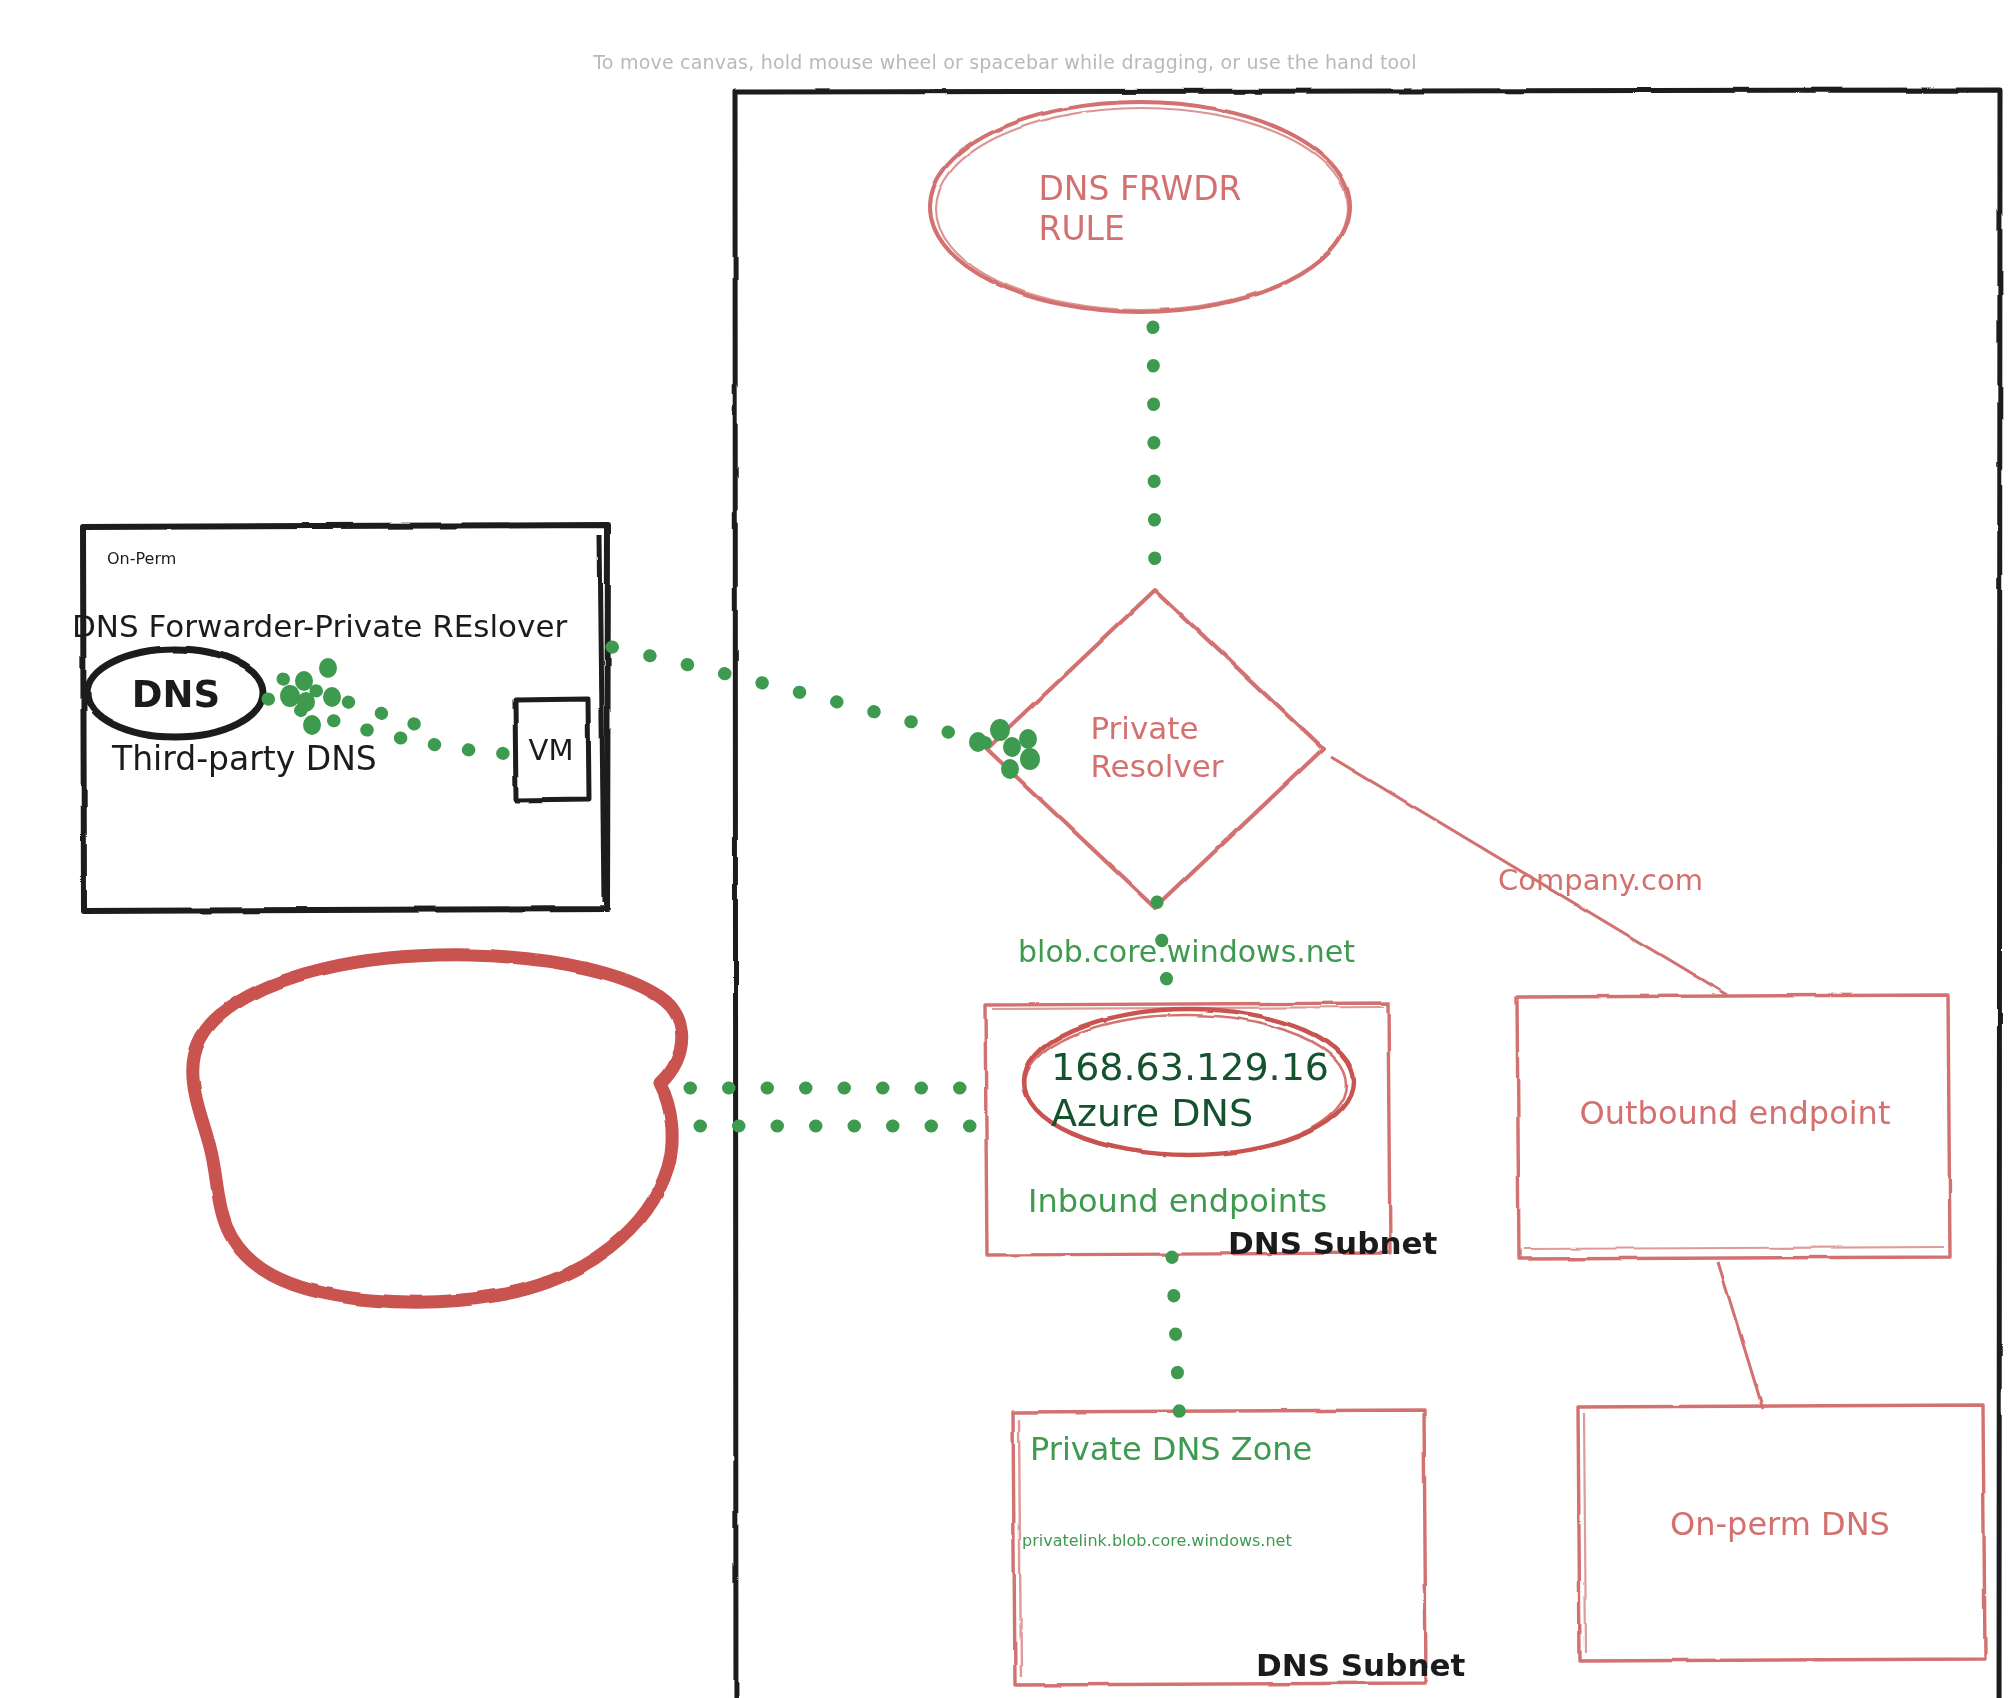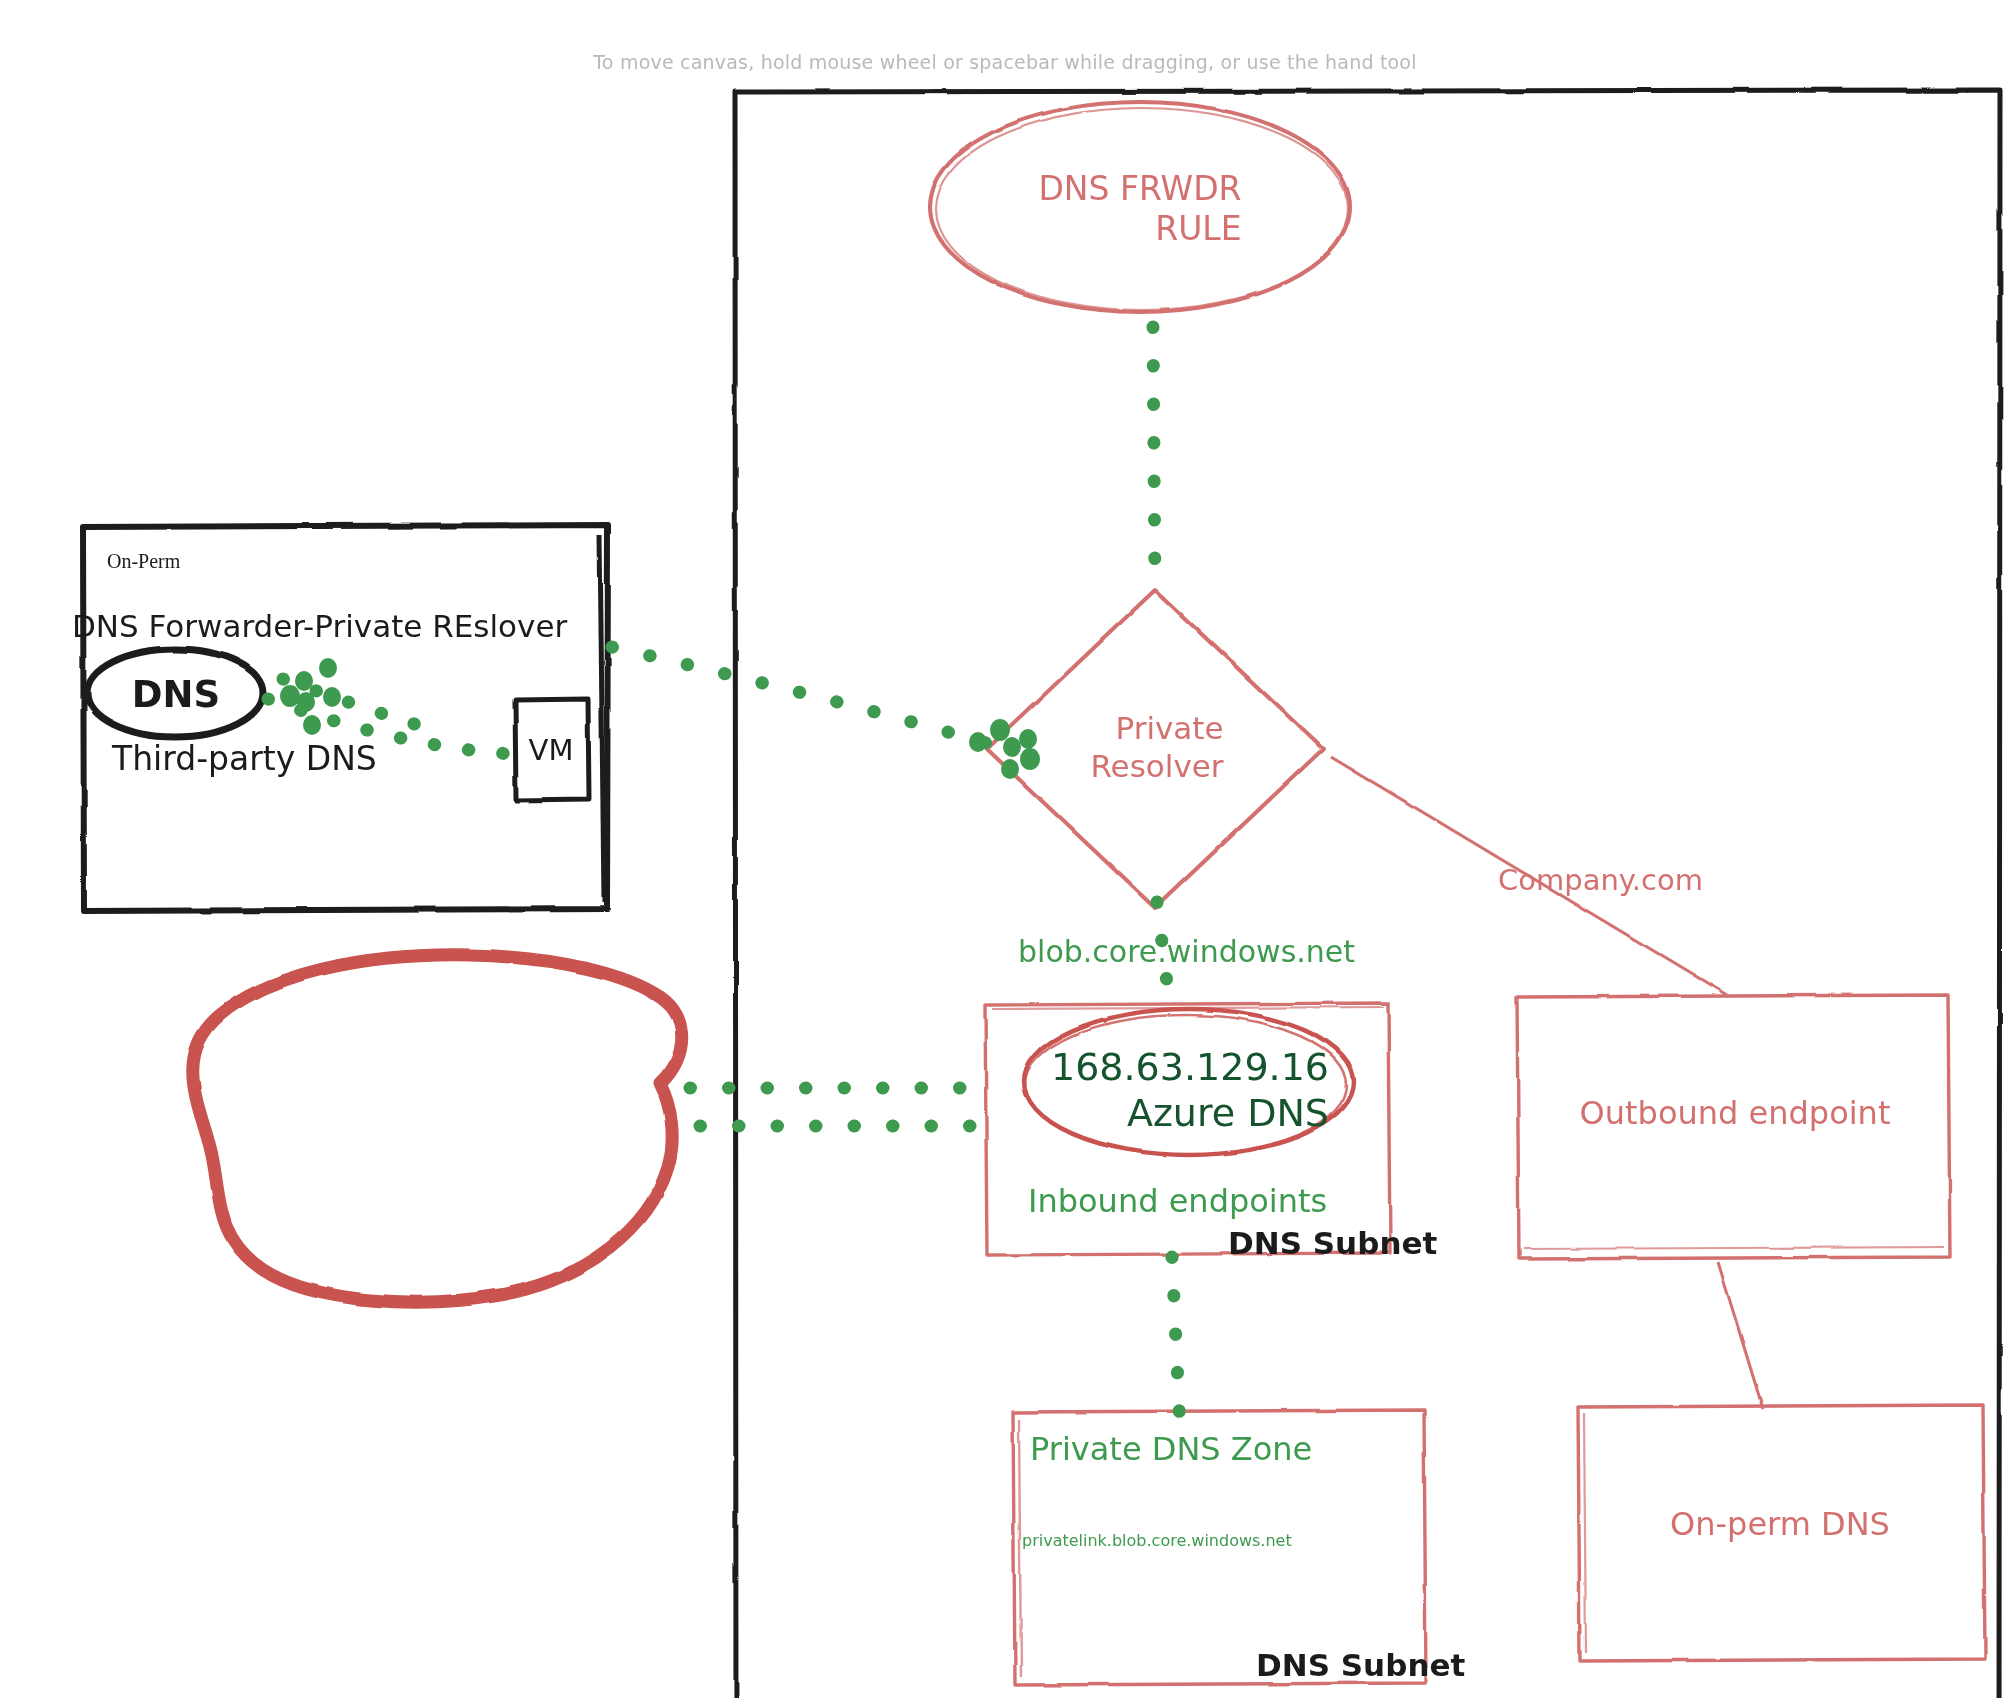--- a/index.html
+++ b/index.html
@@ -14,21 +14,21 @@
     font-size:19px;color:#b9b9bd;font-family:"DejaVu Sans","Liberation Sans",sans-serif;
     letter-spacing:.2px;white-space:nowrap;
   }
   .lbl{
     position:absolute;white-space:pre;line-height:1.22;
     font-family:"DejaVu Sans","Liberation Sans",sans-serif;
   }
   .ink-black{color:#1b1b1d;}
   .ink-red{color:#d2716f;}
   .ink-green{color:#3d9a4e;}
-  .ctr{text-align:right;transform:translateX(-50%);}
+  .ctr{text-align:left;transform:translateX(-50%);}
 </style>
 </head>
 <body>
 
 <div id="stage">
 
   <div class="hint">To move canvas, hold mouse wheel or spacebar while dragging, or use the hand tool</div>
 
   <svg class="layer" viewBox="0 0 2010 1698">
     <defs>
@@ -150,21 +150,21 @@
                C360,896 268,918 220,958
                C172,998 200,1050 210,1090
                C222,1135 212,1178 262,1212
                C312,1246 420,1252 500,1238
                C588,1222 650,1170 668,1110
                C676,1082 672,1050 660,1027 Z" fill="none" stroke="#c9524f" stroke-width="13" stroke-linejoin="round" stroke-linecap="round"></path>
     </g>
 
   </svg>
 
-  <div class="lbl ink-black" style="left:107px;top:492px;font-size:20px;font-family:Liberation Serif, serif;">On-Perm</div>
+  <div class="lbl ink-black" style="left:107px;top:492px;font-size:16px;">On-Perm</div>
 
   <div class="lbl ink-black" style="left:72px;top:551px;font-size:31px;">DNS Forwarder-Private REslover</div>
 
   <div class="lbl ink-black ctr" style="left:176px;top:615px;font-size:37px;font-weight:600;">DNS</div>
 
   <div class="lbl ink-black" style="left:112px;top:682px;font-size:33px;">Third-party DNS</div>
 
   <div class="lbl ink-black ctr" style="left:551px;top:676px;font-size:29px;">VM</div>
 
   <div class="lbl ink-red ctr" style="left:1140px;top:112px;font-size:33px;">DNS FRWDR

